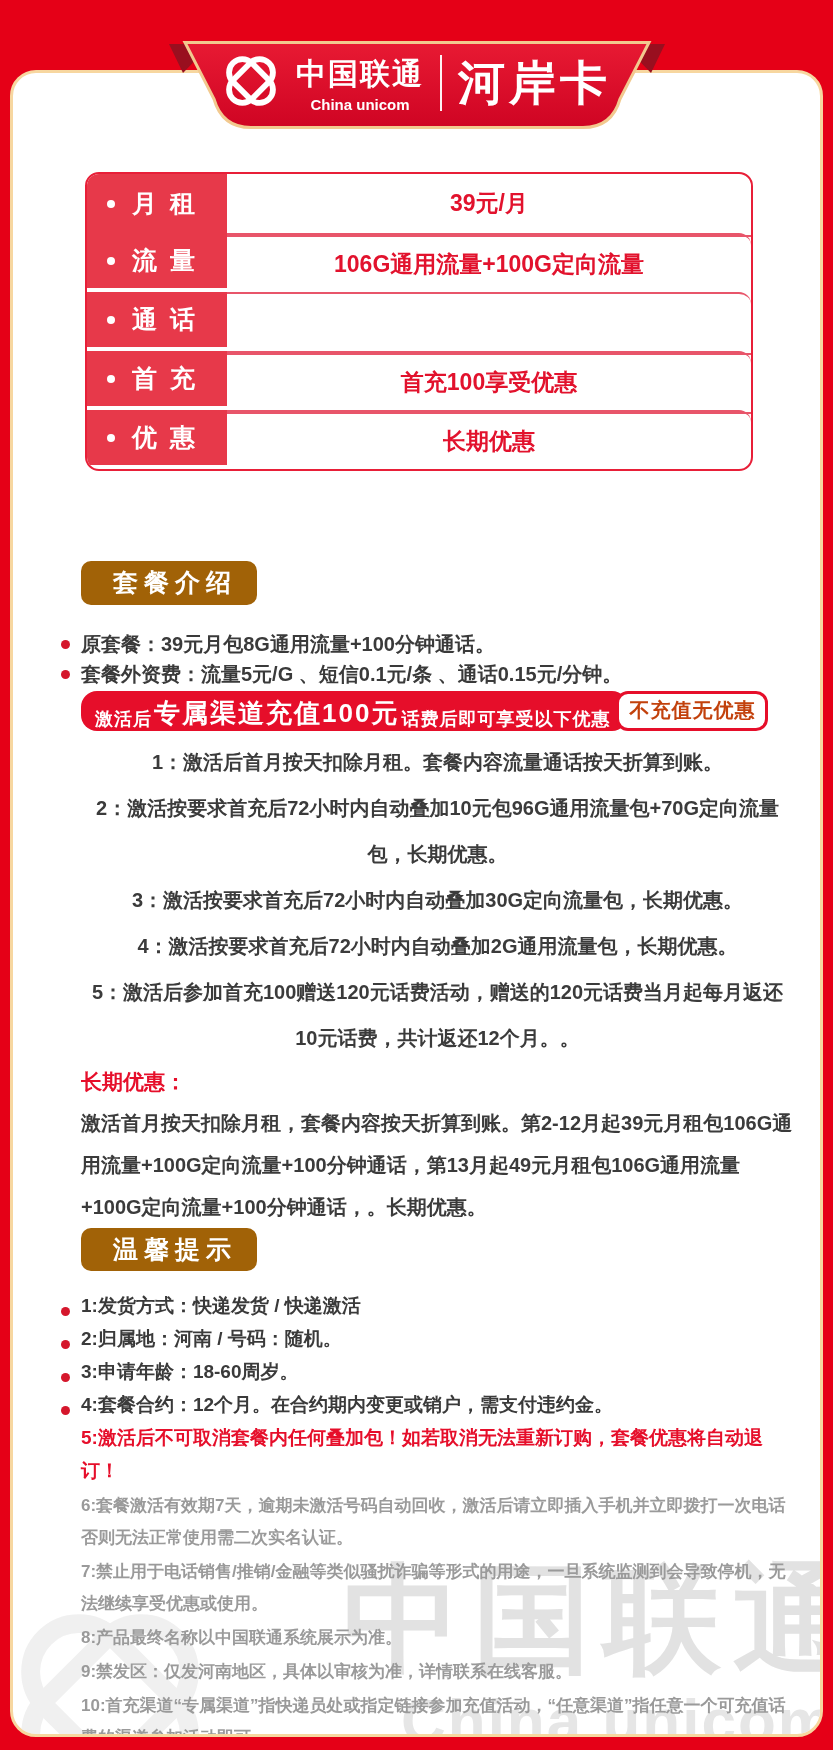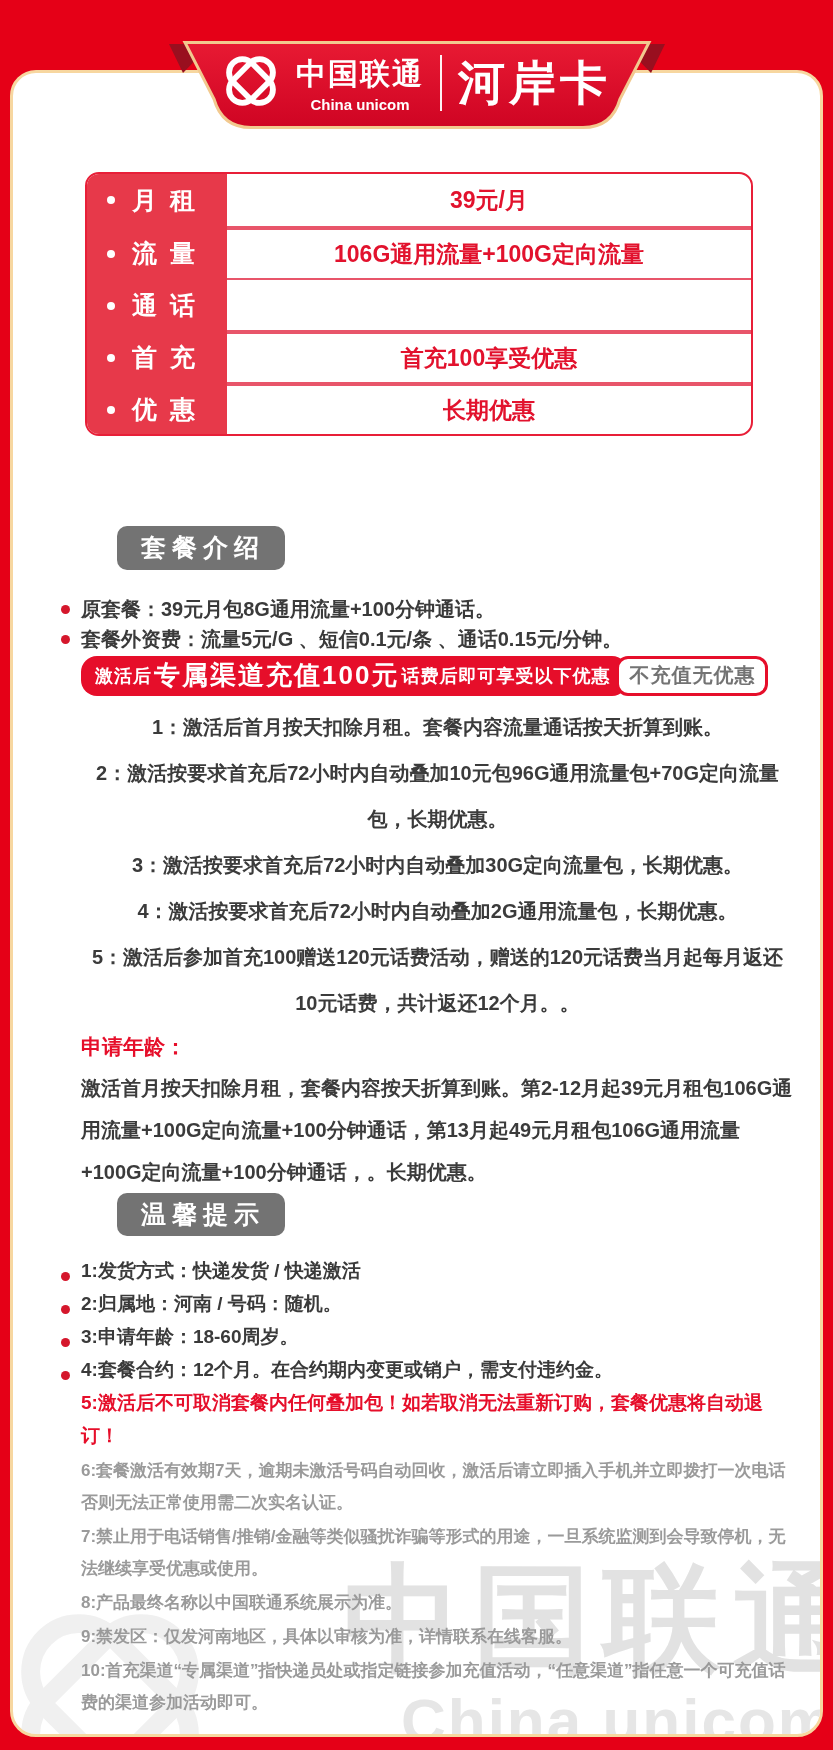--- a/index.html
+++ b/index.html
@@ -47,21 +47,21 @@
   .brand-en { font-size:15px; font-weight:bold; margin-top:1px; }
   .badge-divider { width:2px; height:56px; background:rgba(255,255,255,.95); }
   .product-name { font-size:47px; font-weight:bold; letter-spacing:4px; }
 
   
   .plan-table {
     width:668px; margin-left:4px;
     border:2px solid #e81f38; border-radius:14px; overflow:hidden;
     background:#fff;
   }
-  .plan-row { display:flex; height:52px; }
+  .plan-row { display:flex; height:59px;border-radius:12px; }
   .plan-label {
     width:140px; flex:0 0 140px; background:#e7394a; color:#fff;
     display:flex; align-items:center; padding-left:20px;
   }
   .plan-label .bdot {
     width:8px; height:8px; border-radius:50%; background:#fff; flex:0 0 8px;
   }
   .plan-label .ltext {
     font-size:25px; font-weight:bold; letter-spacing:13px; margin-left:17px;
     margin-right:-13px; white-space:nowrap;
@@ -69,47 +69,47 @@
   .plan-value {
     flex:1; display:flex; align-items:center; justify-content:center;
     color:#e2122d; font-size:23px; font-weight:bold;
   }
   .plan-row + .plan-row .plan-value,
   .plan-row + .plan-row { border-top:2px solid #e8556a; }
   .plan-row + .plan-row .plan-label { margin-top:-2px; height:55px; }
 
   
   .pill {
-    display:inline-block; background:#737373; color:#fff;
+    display:inline-block; background:#a16207; color:#fff;
     font-size:25px; font-weight:bold; letter-spacing:6px;
-    padding:8px 20px 8px 24px; border-radius:10px; line-height:1.1;margin-left:36px;
+    padding:8px 20px 8px 32px; border-radius:10px; line-height:1.1;
   }
   .pill-intro { margin-top:90px; }
   .pill-tips  { margin-top:0px; }
 
   
   .dot-row { display:flex; align-items:flex-start; margin-left:-20px; line-height:30px; }
   .dot-row .rdot {
     width:9px; height:9px; border-radius:50%; background:#d5172c;
     flex:0 0 9px; margin:11px 11px 0 0;
   }
   .dot-row .dtext { font-size:20px; font-weight:bold; color:#3a3a3a; }
   .intro-bullets { margin-top:24px; }
 
   
   .banner { display:flex; align-items:stretch; margin-top:2px; width:fit-content; height:40px; }
   .banner-red {
     background:#e60e2a; color:#fff; border-radius:16px;
-    display:flex; align-items:center; padding:0 18px 0 14px;
+    display:flex; align-items:flex-end; padding:0 18px 0 14px;
   }
   .banner-prefix, .banner-suffix { font-size:18px; font-weight:bold; letter-spacing:1px; }
   .banner-highlight { font-size:26px; font-weight:bold; letter-spacing:2px; margin:0 2px; }
   .banner-tag {
     background:#fff; border:3px solid #e60e2a; border-radius:12px;
-    color:#737373; font-size:20px; font-weight:bold; letter-spacing:1px;
+    color:#c2410c; font-size:20px; font-weight:bold; letter-spacing:1px;
     display:flex; align-items:center; padding:0 10px; margin-left:-12px;
   }
 
   
   .plist { margin-top:8px; }
   .plist p { font-size:20px; font-weight:bold; color:#3b3b3b; line-height:46px;text-align:center; }
 
   .summary-title { margin-top:6px; color:#e60e2a; font-size:21px; font-weight:bold; line-height:30px; }
   .summary-text  { margin-top:5px; font-size:20px; font-weight:bold; color:#3b3b3b; line-height:42px; }
 
@@ -208,21 +208,21 @@
 
       
       <div class="plist">
         <p>1：激活后首月按天扣除月租。套餐内容流量通话按天折算到账。</p>
         <p>2：激活按要求首充后72小时内自动叠加10元包96G通用流量包+70G定向流量包，长期优惠。</p>
         <p>3：激活按要求首充后72小时内自动叠加30G定向流量包，长期优惠。</p>
         <p>4：激活按要求首充后72小时内自动叠加2G通用流量包，长期优惠。</p>
         <p>5：激活后参加首充100赠送120元话费活动，赠送的120元话费当月起每月返还10元话费，共计返还12个月。。</p>
       </div>
 
-      <div class="summary-title">申请年龄：</div>
+      <div class="summary-title">长期优惠：</div>
       <div class="summary-text">激活首月按天扣除月租，套餐内容按天折算到账。第2-12月起39元月租包106G通用流量+100G定向流量+100分钟通话，第13月起49元月租包106G通用流量+100G定向流量+100分钟通话，。长期优惠。</div>
 
       
       <div class="pill pill-tips">温馨提示</div>
 
       <div class="tips-list">
         <div class="dot-row">
           <span class="rdot"></span>
           <span class="dtext">1:发货方式：快递发货 / 快递激活</span>
         </div>

